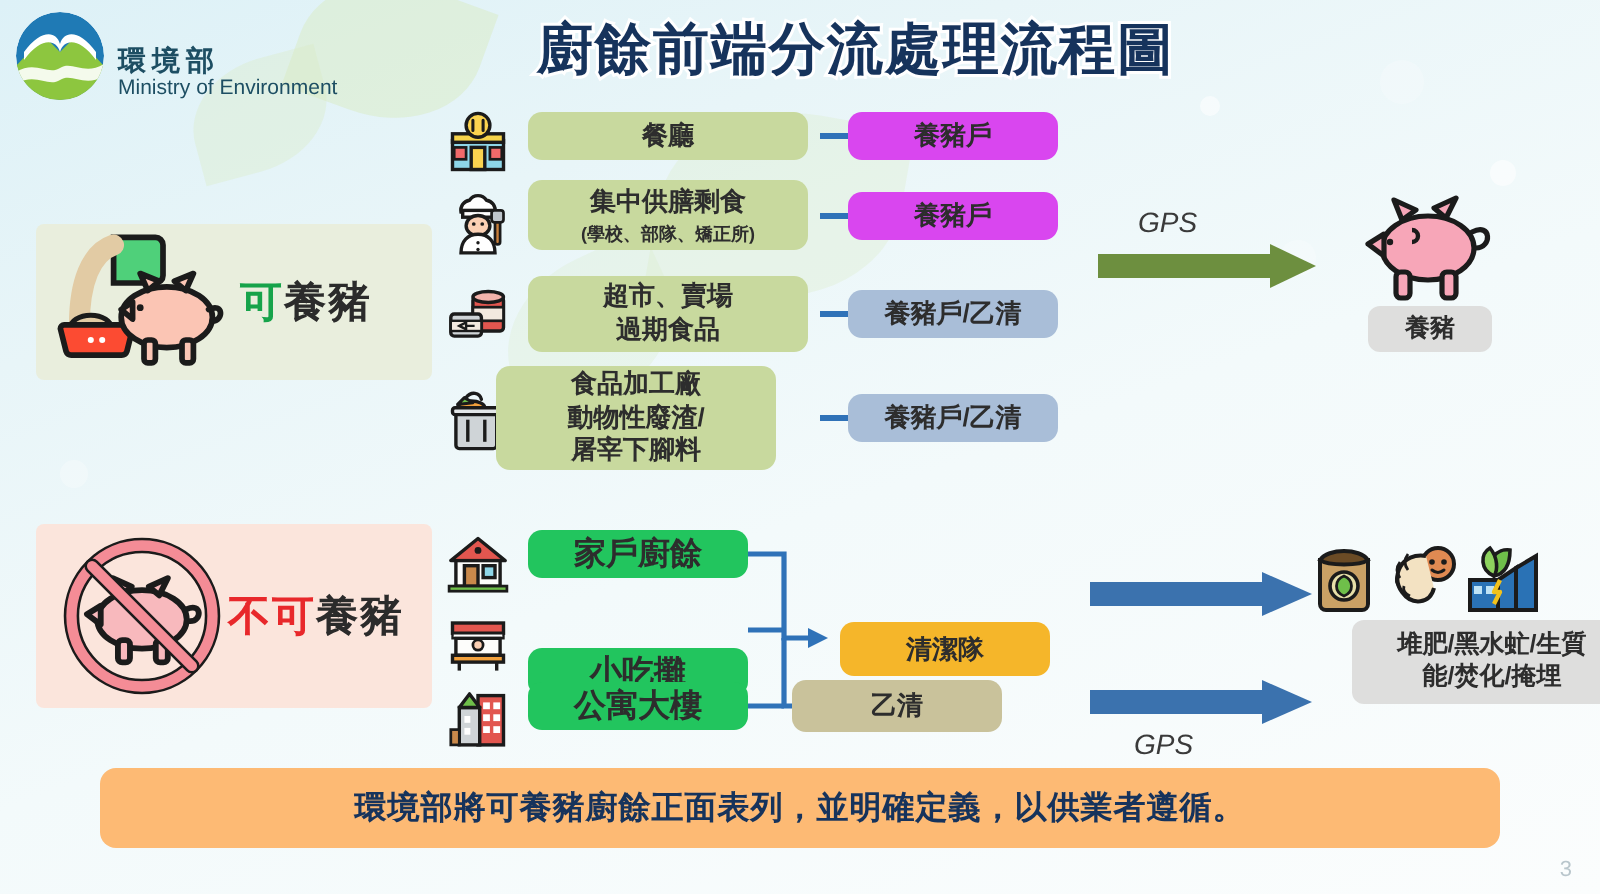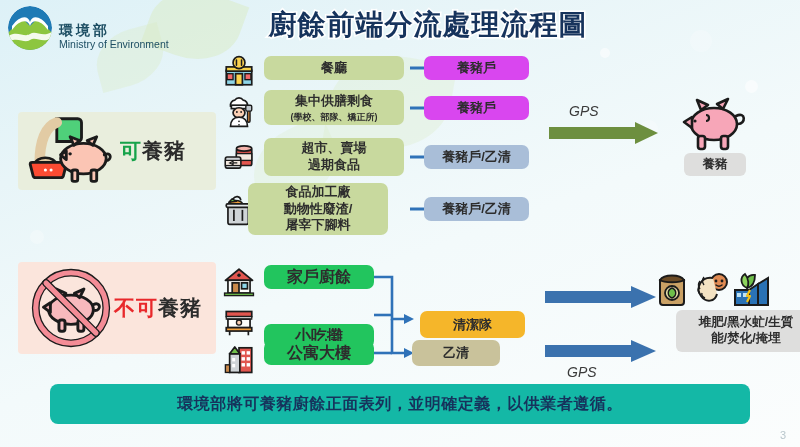--- a/index.html
+++ b/index.html
@@ -56,21 +56,21 @@
   .gps-lbl{position:absolute;font-size:14px;color:#3a3a3a;font-weight:normal;font-style:italic;}
 
   .brace{position:absolute;}
 
   .result-lbl{position:absolute;background:#dededd;border-radius:6px;
     text-align:center;font-size:12.5px;font-weight:bold;color:#2d2d2d;
     display:flex;align-items:center;justify-content:center;line-height:1.25;}
 
   
   .banner{position:absolute;left:50px;top:384px;width:700px;height:40px;
-    background:#14b8a6;border-radius:8px;display:flex;align-items:center;
+    background:#fdba74;border-radius:8px;display:flex;align-items:center;
     justify-content:center;font-size:16px;font-weight:bold;color:#16335c;
     letter-spacing:.5px;font-family:Liberation Mono, monospace;}
   .pageno{position:absolute;right:14px;bottom:6px;font-size:11px;color:#b9c6cc;}
 </style>
 </head>
 <body>
 
 <div class="bg-blobs">
   <div class="leaf" style="left:150px;top:-10px;width:90px;height:70px;transform:rotate(20deg);"></div>
   <div class="leaf" style="left:95px;top:30px;width:70px;height:55px;transform:rotate(-15deg);opacity:.35;"></div>
@@ -306,21 +306,21 @@
     <path d="M0 5 H18 V47 H30" fill="none" stroke="#2f72b8" stroke-width="2.6"></path>
     <path d="M0 43 H18" fill="none" stroke="#2f72b8" stroke-width="2.6"></path>
     <path d="M18 47 V81 H30" fill="none" stroke="#2f72b8" stroke-width="2.6"></path>
     <path d="M0 81 H18" fill="none" stroke="#2f72b8" stroke-width="2.6"></path>
     <path d="M30 42 L40 47 L30 52 Z" fill="#2f72b8"></path>
     <path d="M30 76 L40 81 L30 86 Z" fill="#2f72b8"></path>
   </svg>
 </div>
 
 <div class="fbox dst-gold" style="left:420px;top:283px;width:105px;height:27px;">清潔隊</div>
-<div class="fbox dst-khaki" style="left:412px;top:340px;width:88px;height:26px;">乙清</div>
+<div class="fbox dst-khaki" style="left:396px;top:340px;width:105px;height:26px;">乙清</div>
 
 <div class="arr" style="left:545px;top:285px;">
   <svg width="112" height="24" viewBox="0 0 112 24">
     <rect x="0" y="6" width="88" height="12" fill="#3b72ae"></rect>
     <path d="M86 1 L111 12 L86 23 Z" fill="#3b72ae"></path>
   </svg>
 </div>
 <div class="arr" style="left:545px;top:339px;">
   <svg width="112" height="24" viewBox="0 0 112 24">
     <rect x="0" y="6" width="88" height="12" fill="#3b72ae"></rect>

